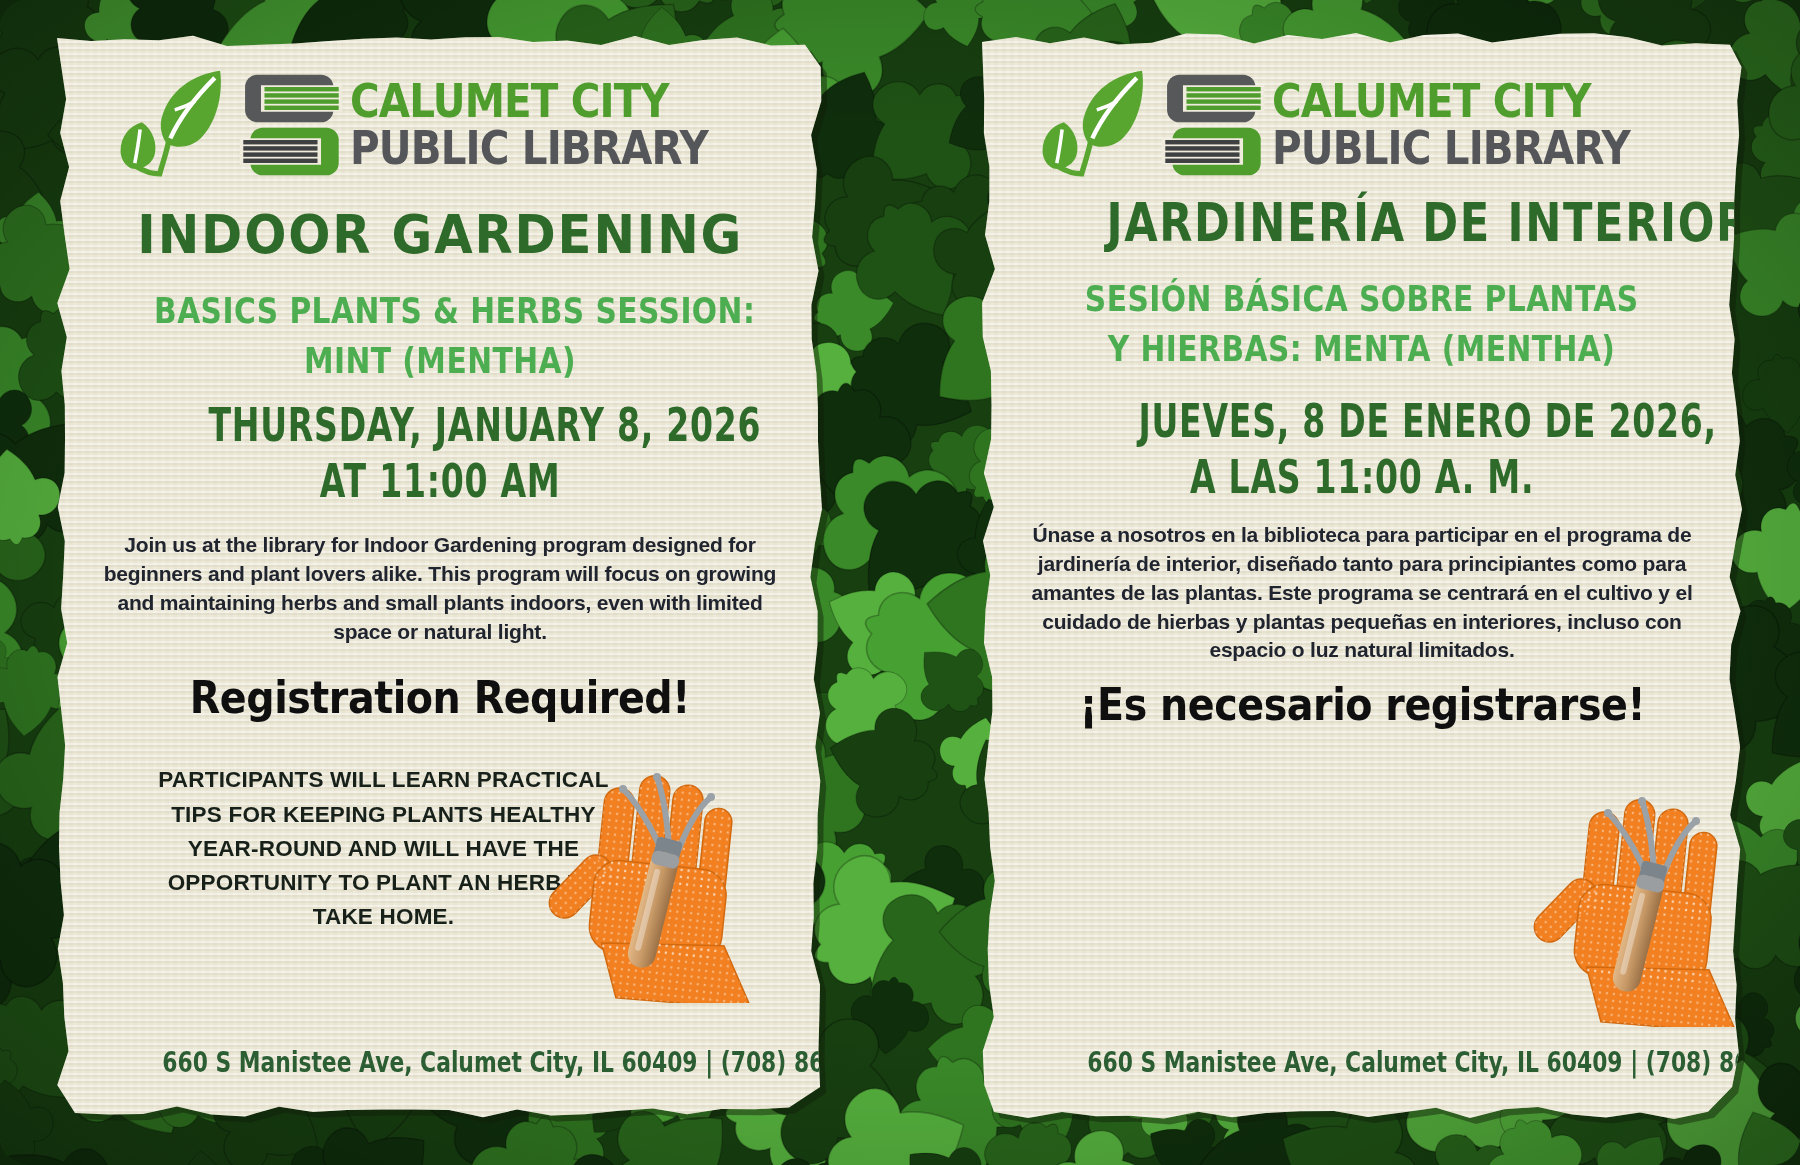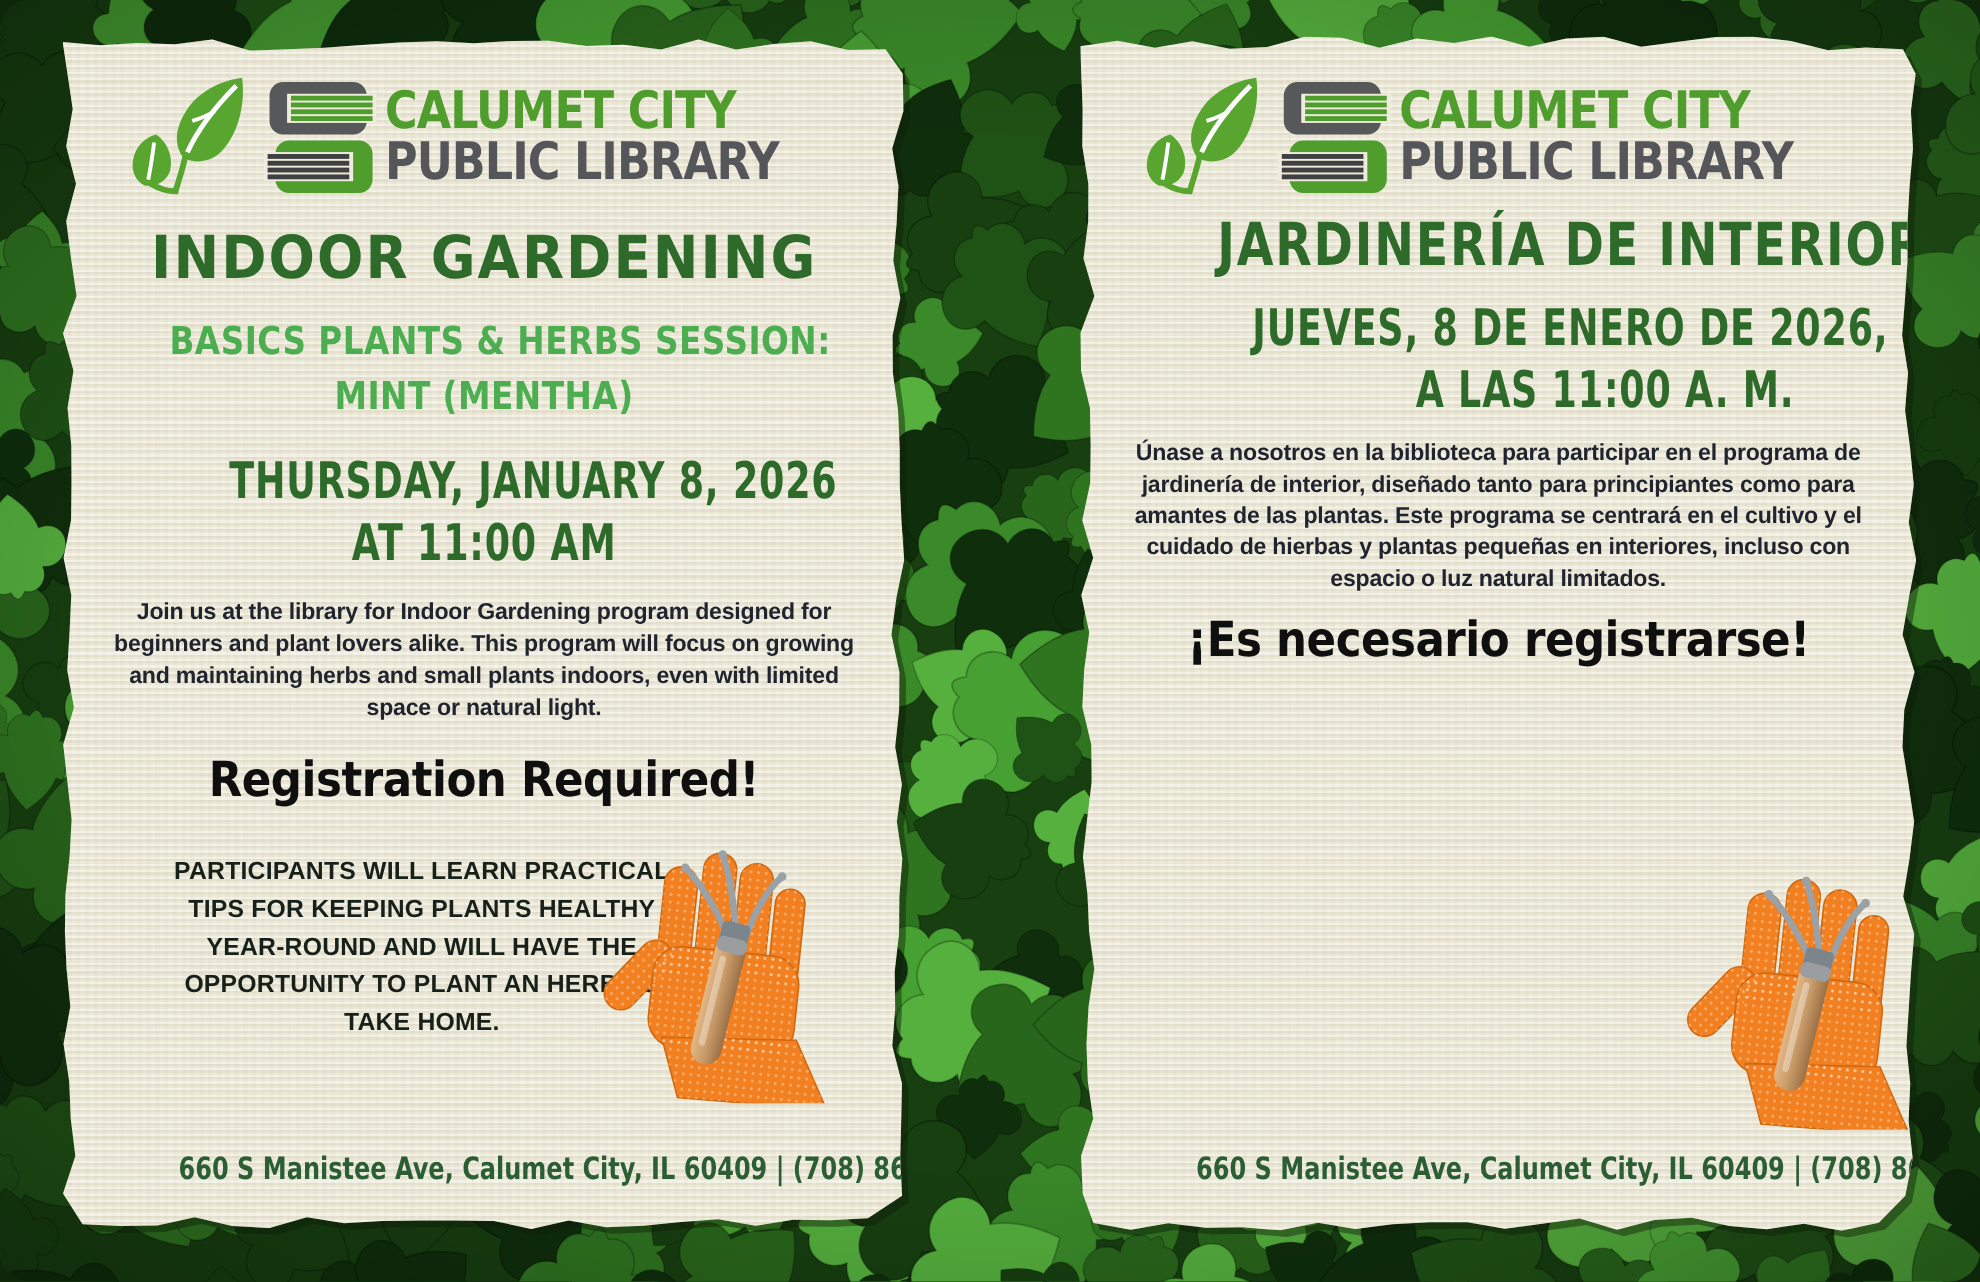--- a/index.html
+++ b/index.html
@@ -25,23 +25,23 @@
   .logo-line1{color:#4f9d2d;}
   .logo-line2{color:#55565a;}
   .dept{margin:12px auto 0 auto;max-width:390px;font-size:23px;line-height:1.26;
     color:#1e7d25;font-weight:500;}
   .squeeze{display:inline-block;white-space:nowrap;transform:scaleX(var(--sx,1));transform-origin:center;}
   .title{margin-top:24px;font-family:"DejaVu Sans",sans-serif;font-weight:bold;
     font-size:54px;color:#2e6b2b;letter-spacing:2px;line-height:1.05;}
   .f1 .title{margin-top:12px;}
   .subtitle{margin-top:22px;font-family:"DejaVu Sans",sans-serif;font-weight:bold;
     font-size:35px;color:#4cae50;line-height:1.45;letter-spacing:0.5px;}
-  .datetime{margin-top:22px;font-family:"DejaVu Sans",sans-serif;font-weight:bold;
+  .datetime{margin-top:10px;font-family:"DejaVu Sans",sans-serif;font-weight:bold;
     font-size:46px;color:#2e6b2b;line-height:1.22;letter-spacing:1px;}
-  .f1 .datetime{margin-top:18px;text-align:right;}
+  .f1 .datetime{margin-top:18px;}
   .body-text{margin:22px auto 0 auto;max-width:684px;font-size:21px;font-weight:bold;
     color:#20242e;line-height:1.37;letter-spacing:-0.2px;}
   .f1 .body-text{margin-top:16px;}
   .registration{margin-top:26px;font-family:"DejaVu Sans",sans-serif;font-weight:bold;
     font-size:44px;color:#0f0f0f;letter-spacing:-0.5px;}
   .f1 .registration{margin-top:14px;}
   .details{margin:40px auto 0 7%;width:470px;font-size:22.5px;font-weight:bold;
     color:#17211a;line-height:1.52;letter-spacing:0.2px;}
   .f1 .details{margin-top:24px;width:460px;}
   .address{position:absolute;left:0;right:0;bottom:40px;color:#2c5e34;
@@ -561,20 +561,24 @@
             <use href="#booksArt"></use>
           </svg>
         <div class="logo-text">
           <div class="logo-line1">CALUMET CITY</div>
           <div class="logo-line2">PUBLIC LIBRARY</div>
         </div>
       </div>
       <div class="title">
         <span class="squeeze" style="--sx:.80">JARDINERÍA DE INTERIOR</span>
       </div>
+      <div class="subtitle">
+        <span class="squeeze" style="--sx:.85">SESIÓN BÁSICA SOBRE PLANTAS</span><br>
+        <span class="squeeze" style="--sx:.85">Y HIERBAS: MENTA (MENTHA)</span>
+      </div>
       <div class="datetime">
         <span class="squeeze" style="--sx:.72">JUEVES, 8 DE ENERO DE 2026,</span><br>
         <span class="squeeze" style="--sx:.72">A LAS 11:00 A. M.</span>
       </div>
       <div class="body-text">Únase a nosotros en la biblioteca para participar en el programa de jardinería de interior, diseñado tanto para principiantes como para amantes de las plantas. Este programa se centrará en el cultivo y el cuidado de hierbas y plantas pequeñas en interiores, incluso con espacio o luz natural limitados.</div>
       <div class="registration">
         <span class="squeeze" style="--sx:.9">¡Es necesario registrarse!</span>
       </div>
     </div>
     <div class="address">

